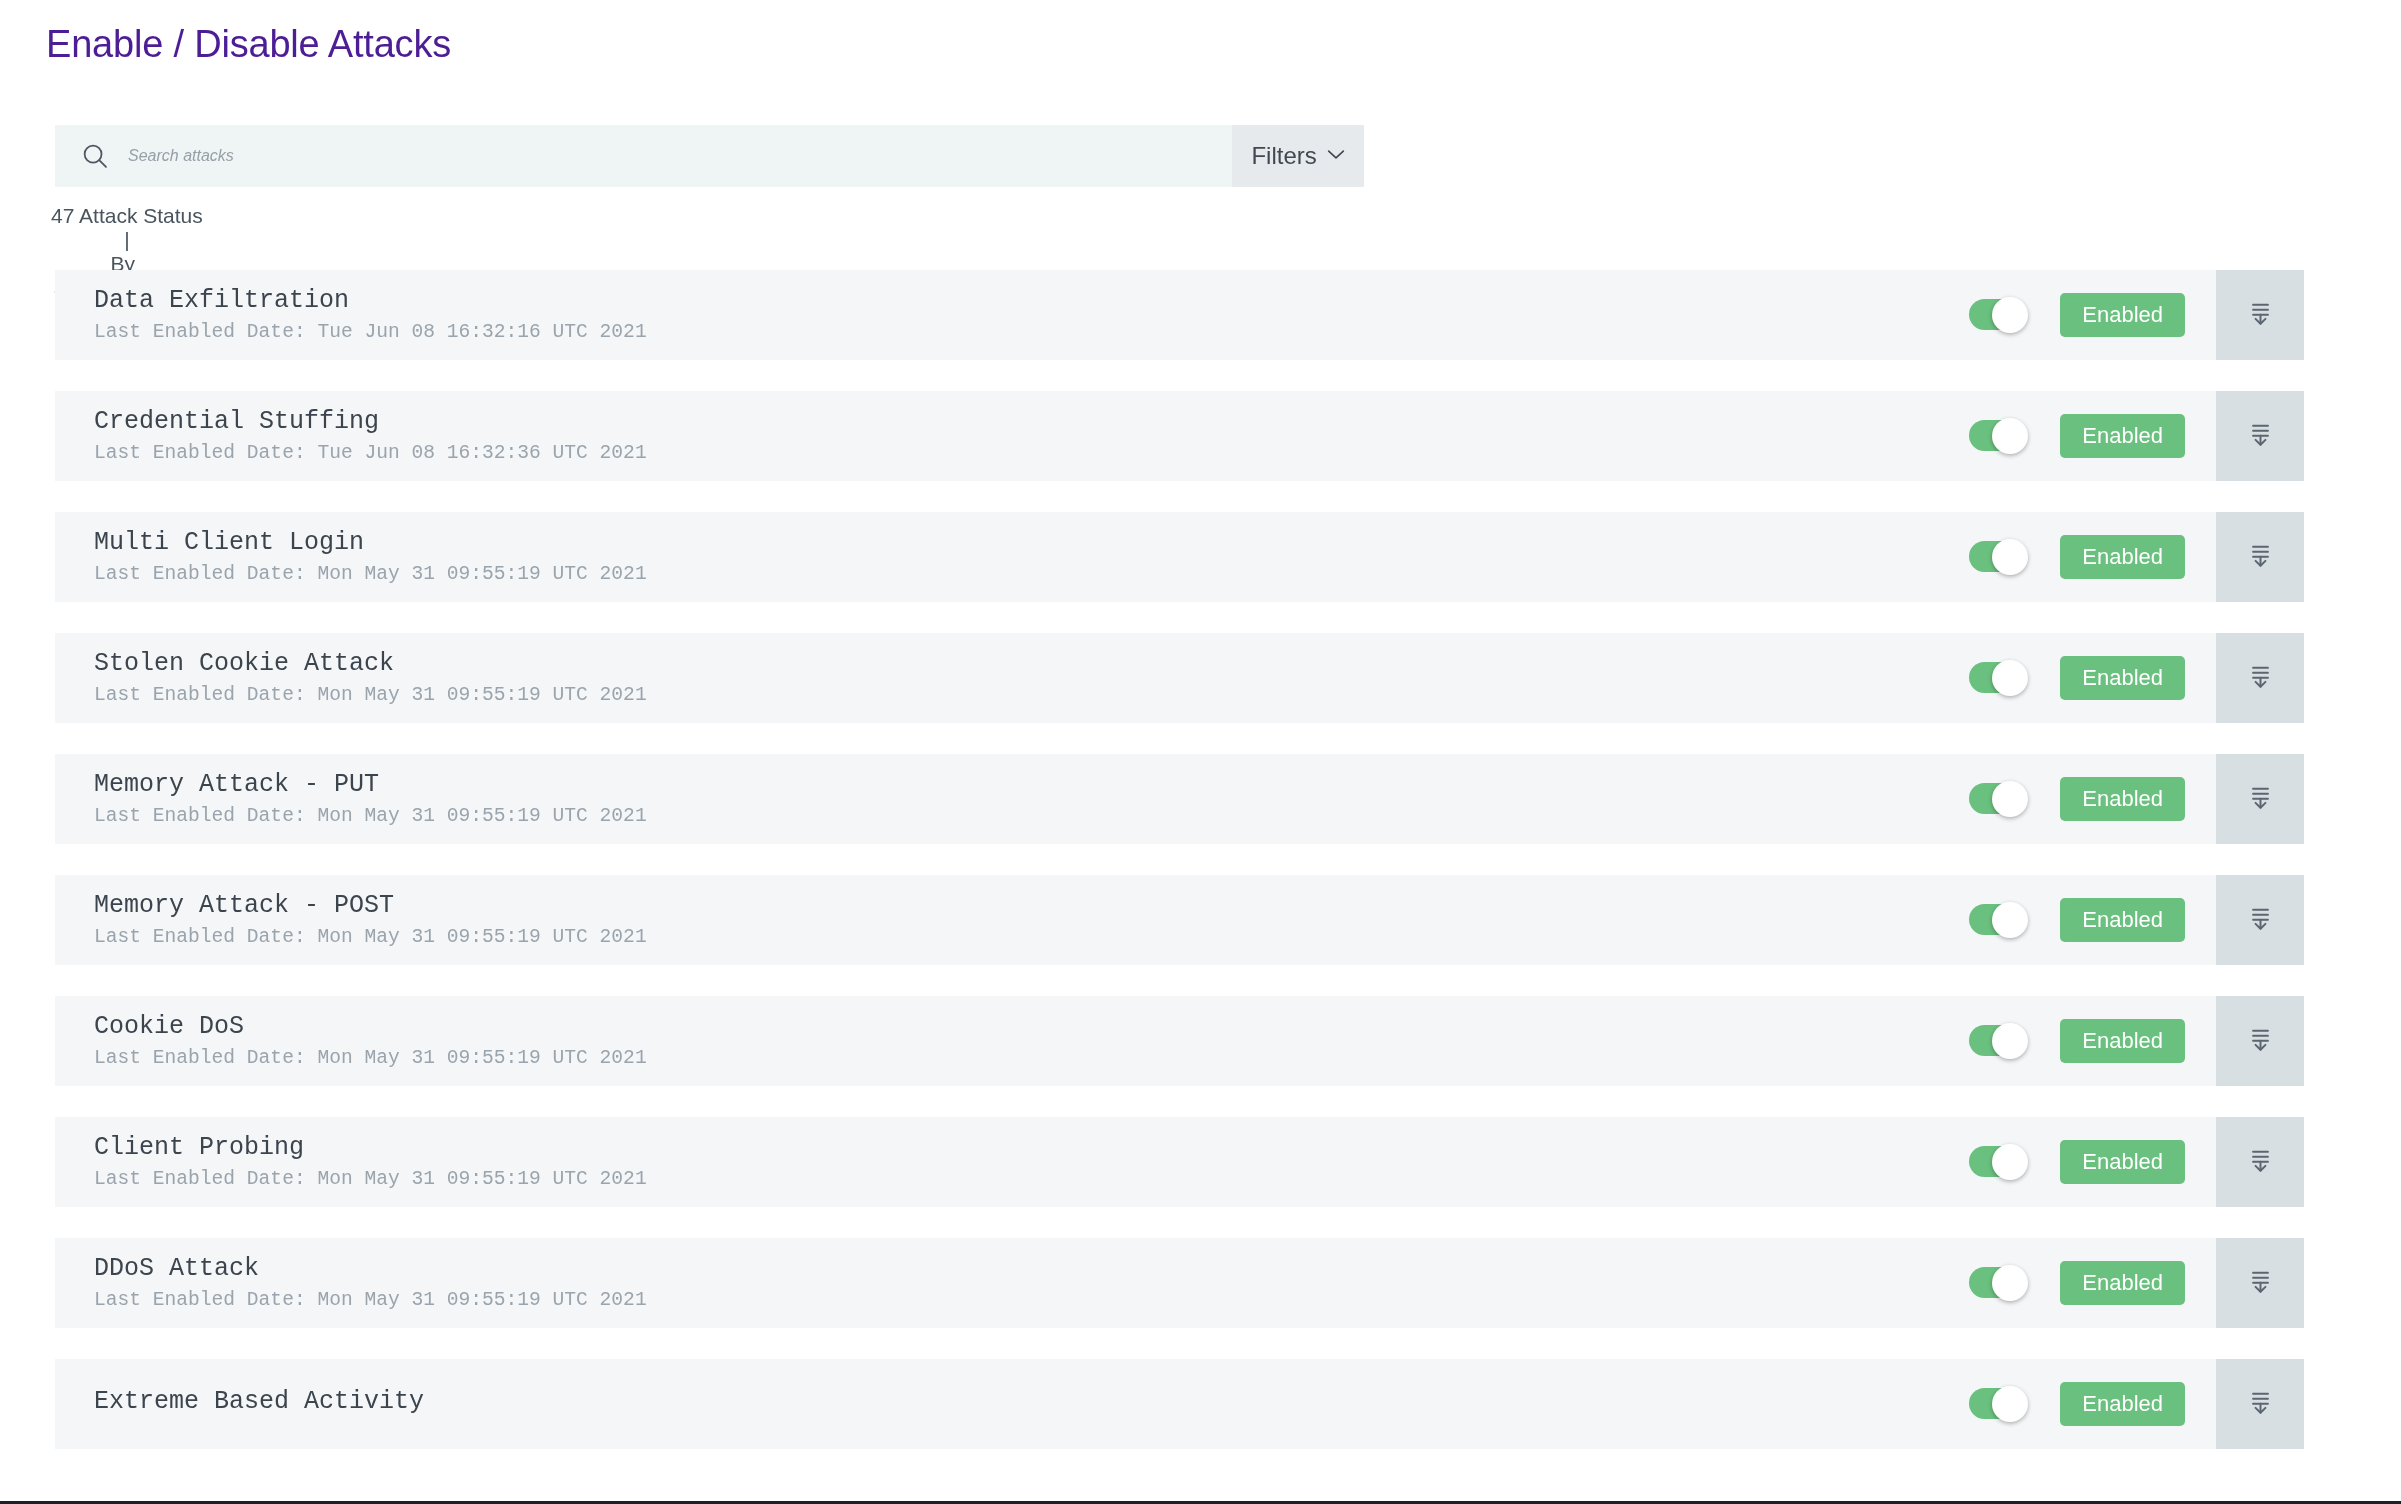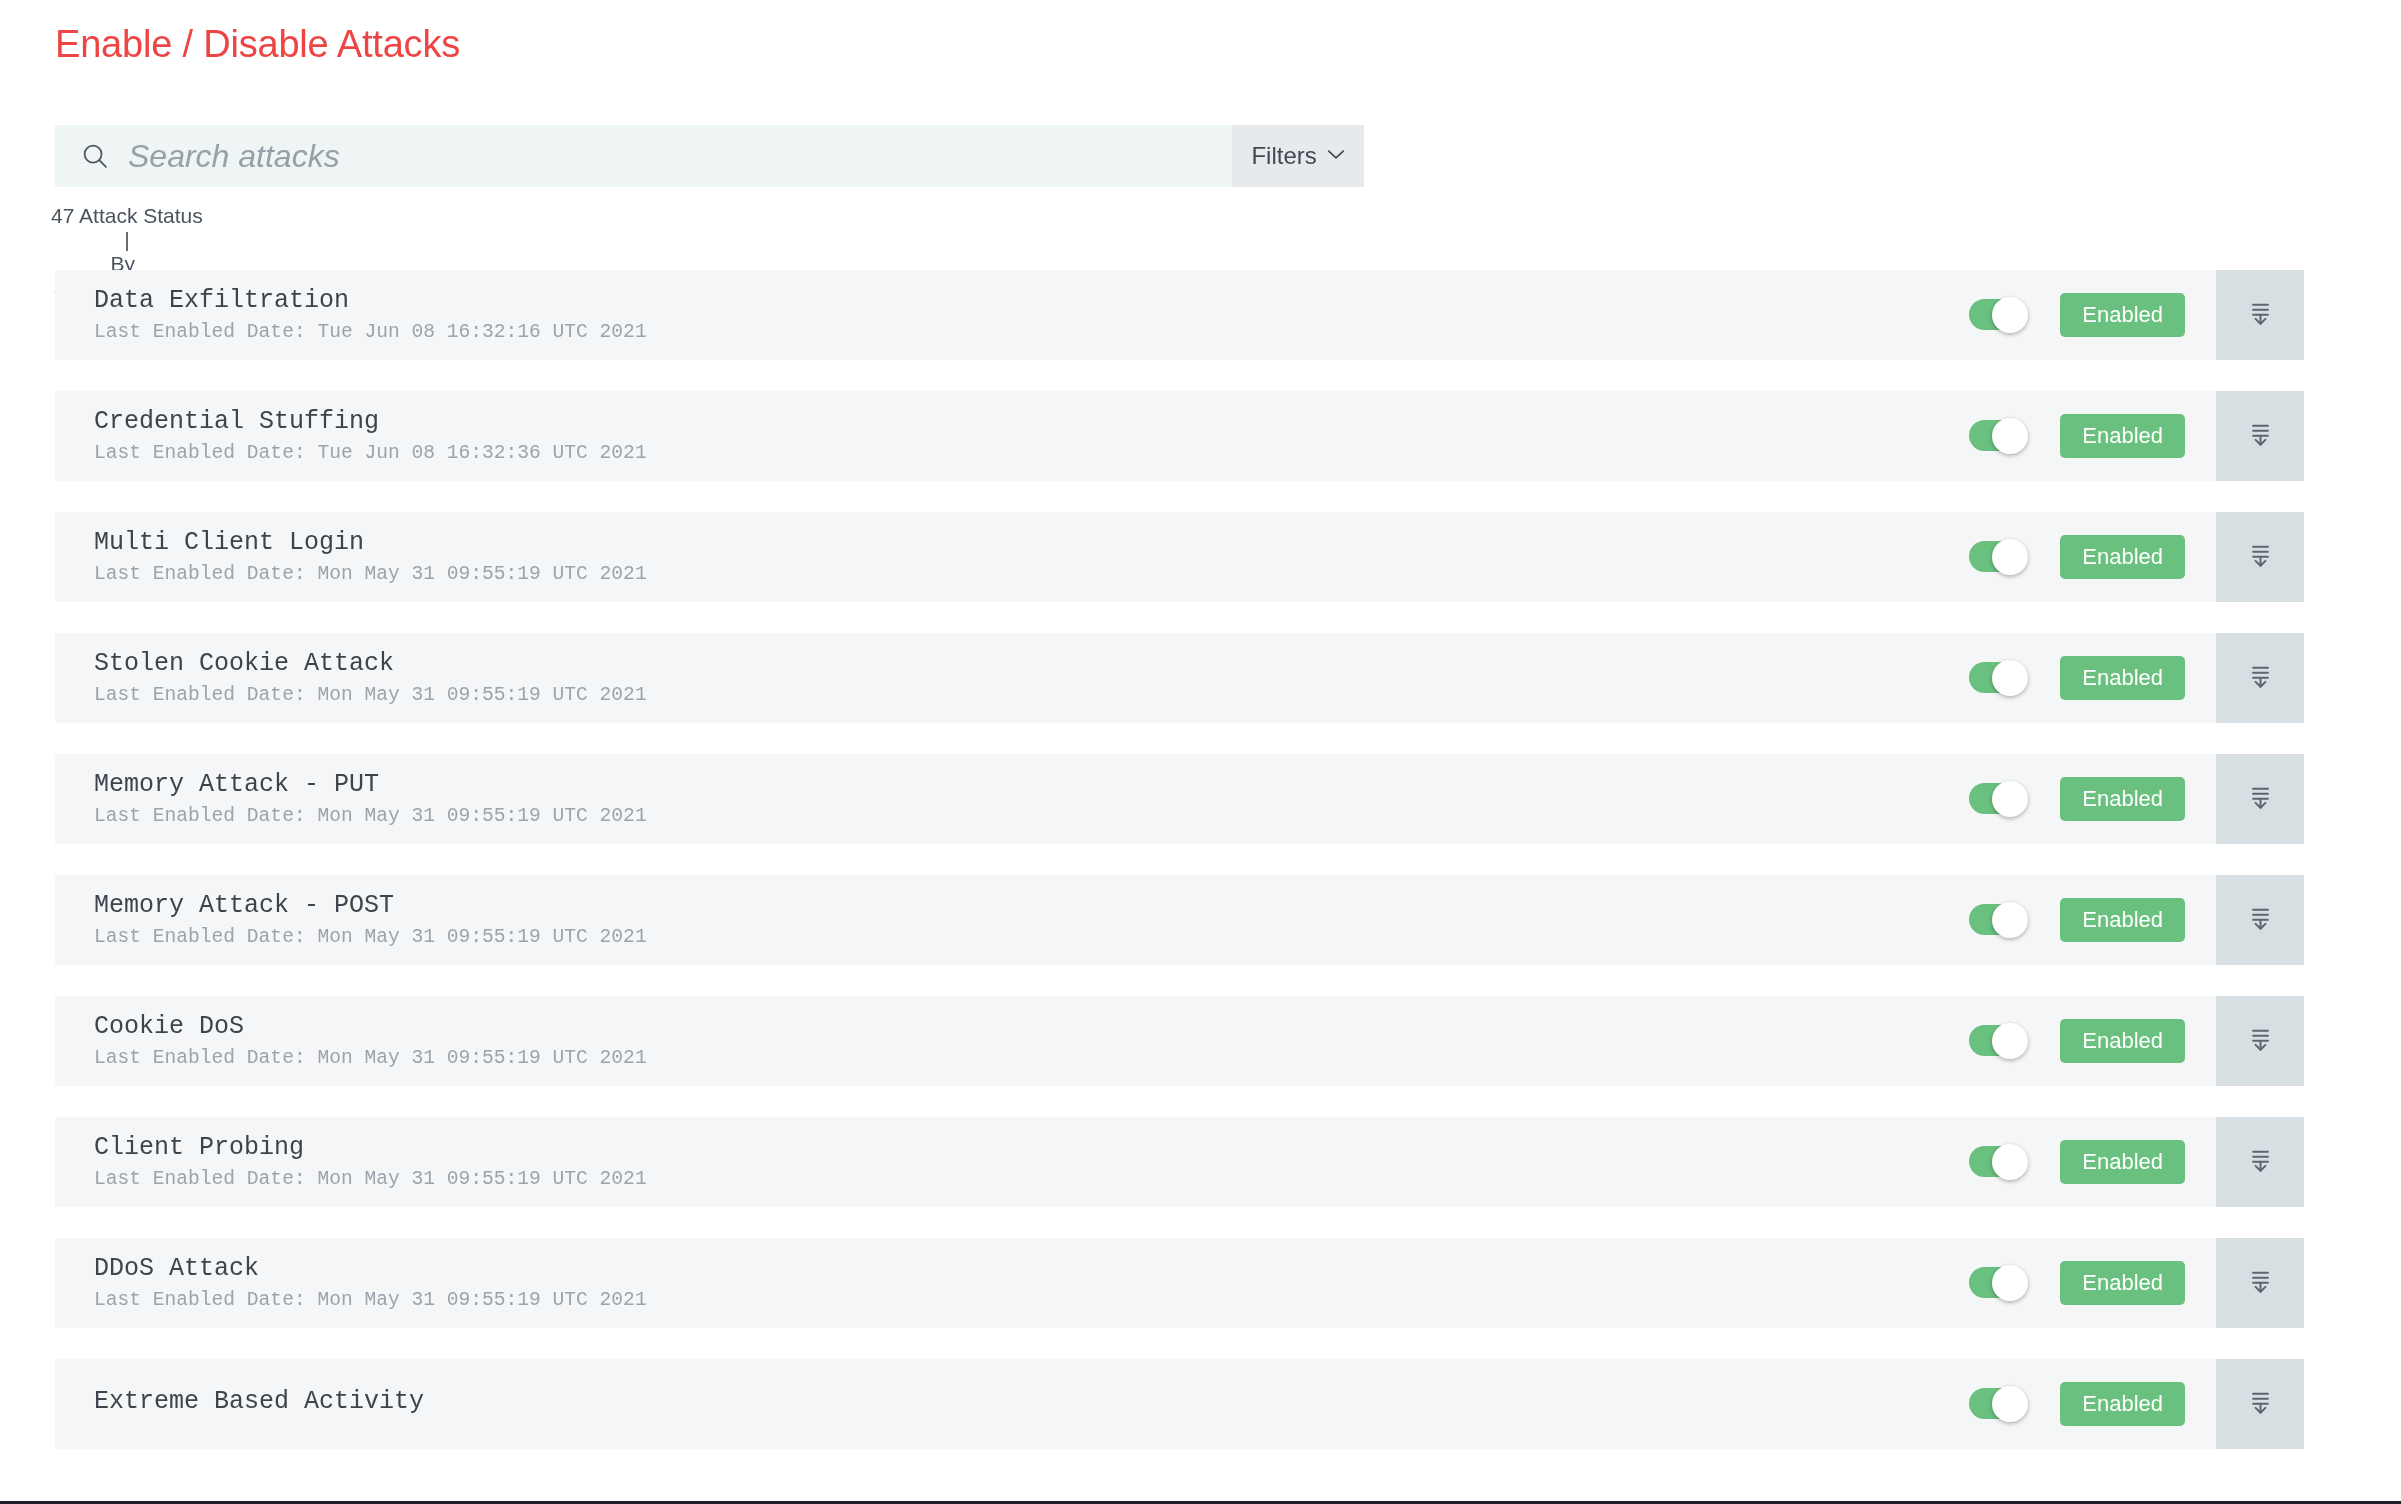--- a/index.html
+++ b/index.html
@@ -17,25 +17,25 @@
     width: 2401px;
     height: 1505px;
     background: #ffffff;
     border-bottom: 4.1px solid #1d2125;
     overflow: hidden;
   }
 
   
   .page-title {
     position: absolute;
-    left: 55px;
+    left: 46px;
     top: 23px;
     font-size: 38px;
     font-weight: 400;
-    color: #ef4444;
+    color: #4c1d95;
     letter-spacing: -0.2px;
     white-space: nowrap;
   }
 
   
   .search-row {
     position: absolute;
     left: 55px;
     top: 125px;
     width: 1309px;
@@ -60,21 +60,21 @@
     margin-right: 18px;
     display: block;
   }
 
   .search-input {
     flex: 1 1 auto;
     border: 0;
     outline: 0;
     background: transparent;
     font-family: "Liberation Sans", sans-serif;
-    font-size: 32px;
+    font-size: 16px;
     font-style: italic;
     color: #701a75;
     height: 100%;
   }
   .search-input::placeholder {
     color: #96a0a8;
     font-style: italic;
     opacity: 1;
   }
 

